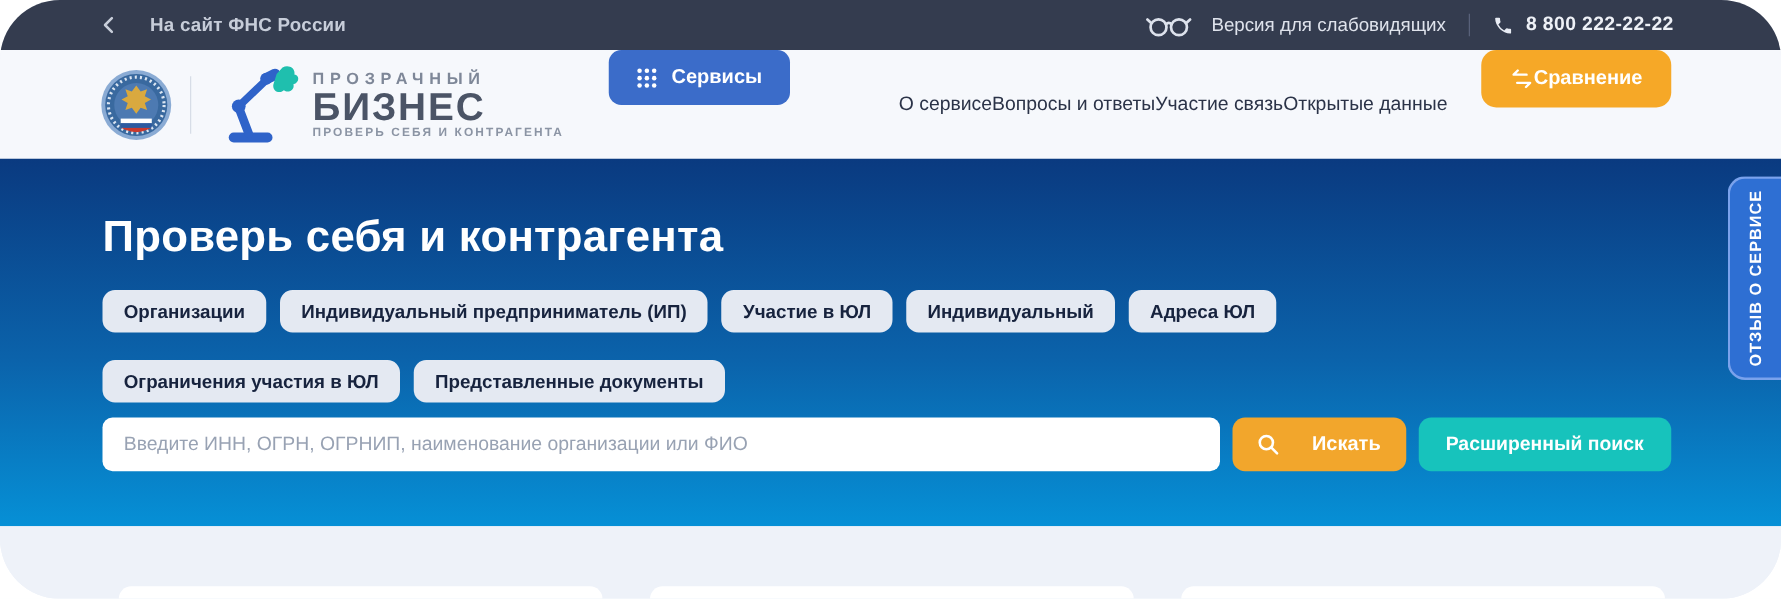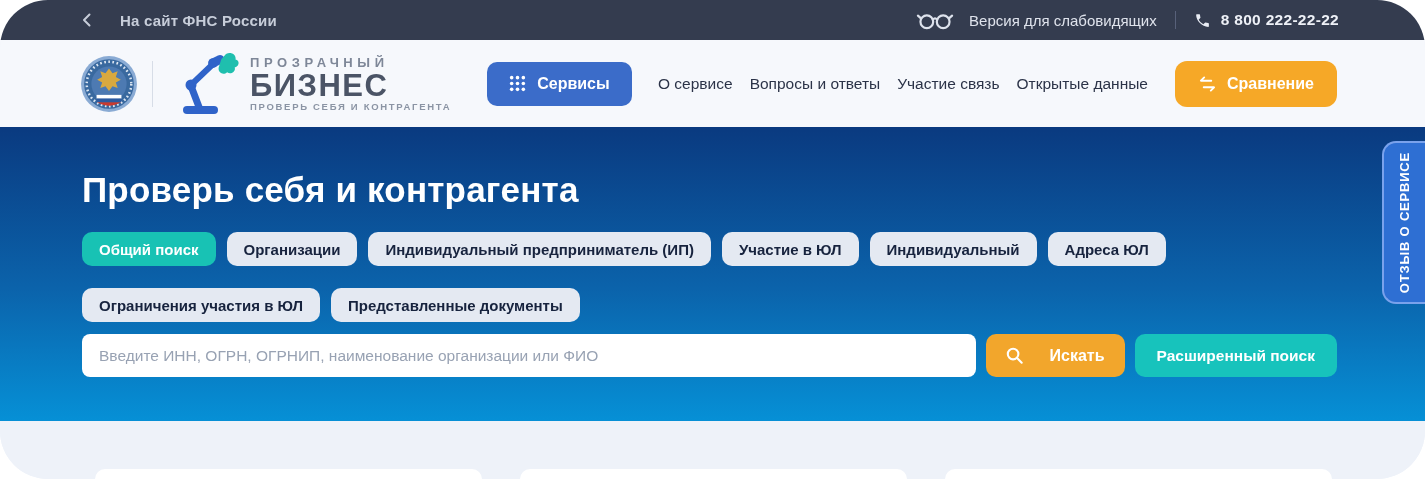--- a/index.html
+++ b/index.html
@@ -27,45 +27,45 @@
   .access-link { display: flex; align-items: center; gap: 14px; cursor: pointer; }
   .access-link .label { font-size: 15px; font-weight: 500; color: #dfe3ec; }
   .topbar-divider { width: 1px; height: 18px; background: #58617a; margin: 0 18px; }
   .phone-link { display: flex; align-items: center; gap: 10px; cursor: pointer; }
   .phone-link .number { font-size: 15.5px; font-weight: 700; color: #eef1f7; letter-spacing: .3px; }
 
   
   .header {
     height: 87px;
     background: #f6f8fc;
-    display: flex; align-items: center;
+    display: flex; 
     padding: 0 88px 0 80px;
   }
   .brand { display: flex; align-items: center; cursor: pointer; }
   .brand-divider { width: 1px; height: 46px; background: #d7dde7; margin: 0 17px 0 14px; }
   .brand-text { margin-left: 8px; display: flex; flex-direction: column; }
   .brand-line1 { font-size: 13px; font-weight: 600; letter-spacing: 4.6px; color: #7e8798; }
   .brand-line2 { font-size: 31px; font-weight: 800; letter-spacing: 1.5px; color: #4b5466; line-height: 1.02; }
   .brand-line3 { font-size: 9.5px; font-weight: 600; letter-spacing: 1.7px; color: #8b94a4; }
   .services-btn {
     margin-left: 36px;
     height: 44px; padding: 0 22px;
     background: #3b6cc9; border: none; border-radius: 10px;
     display: flex; align-items: center; gap: 11px;
     color: #fff; font-size: 16px; font-weight: 600;
     font-family: "Liberation Sans", sans-serif;
     cursor: pointer;
   }
-  .main-nav { margin-left: auto; display: flex; align-items: center; gap: 17px; }
+  .main-nav { margin-left: auto; display: flex; align-items: center; }
   .nav-link { font-size: 15.5px; color: #2b3348; cursor: pointer; white-space: nowrap; }
   .compare-btn {
     margin-left: 27px;
     height: 46px; padding: 0 23px;
     background: #f6a827; border: none; border-radius: 12px;
-    display: flex; align-items: center; gap: 10px;
+    display: flex; align-items: center; 
     color: #fff; font-size: 16px; font-weight: 600;
     font-family: "Liberation Sans", sans-serif;
     cursor: pointer;
   }
 
   
   .hero {
     position: relative;
     height: 294px;
     background: linear-gradient(180deg, #0a3a80 0%, #0b63ab 55%, #0690d6 100%);
@@ -251,21 +251,20 @@
         </svg>
       </span>
       <span>Сравнение</span>
     </button>
   </div>
 
   <div class="hero">
     <h1 class="hero-title">Проверь себя и контрагента</h1>
 
     <div class="tabs">
-      <button class="tab active">Общий поиск</button>
       <button class="tab">Организации</button>
       <button class="tab">Индивидуальный предприниматель (ИП)</button>
       <button class="tab">Участие в ЮЛ</button>
       <button class="tab">Индивидуальный</button>
       <button class="tab">Адреса ЮЛ</button>
       <div class="flex-break"></div>
       <button class="tab">Ограничения участия в ЮЛ</button>
       <button class="tab">Представленные документы</button>
     </div>
 

